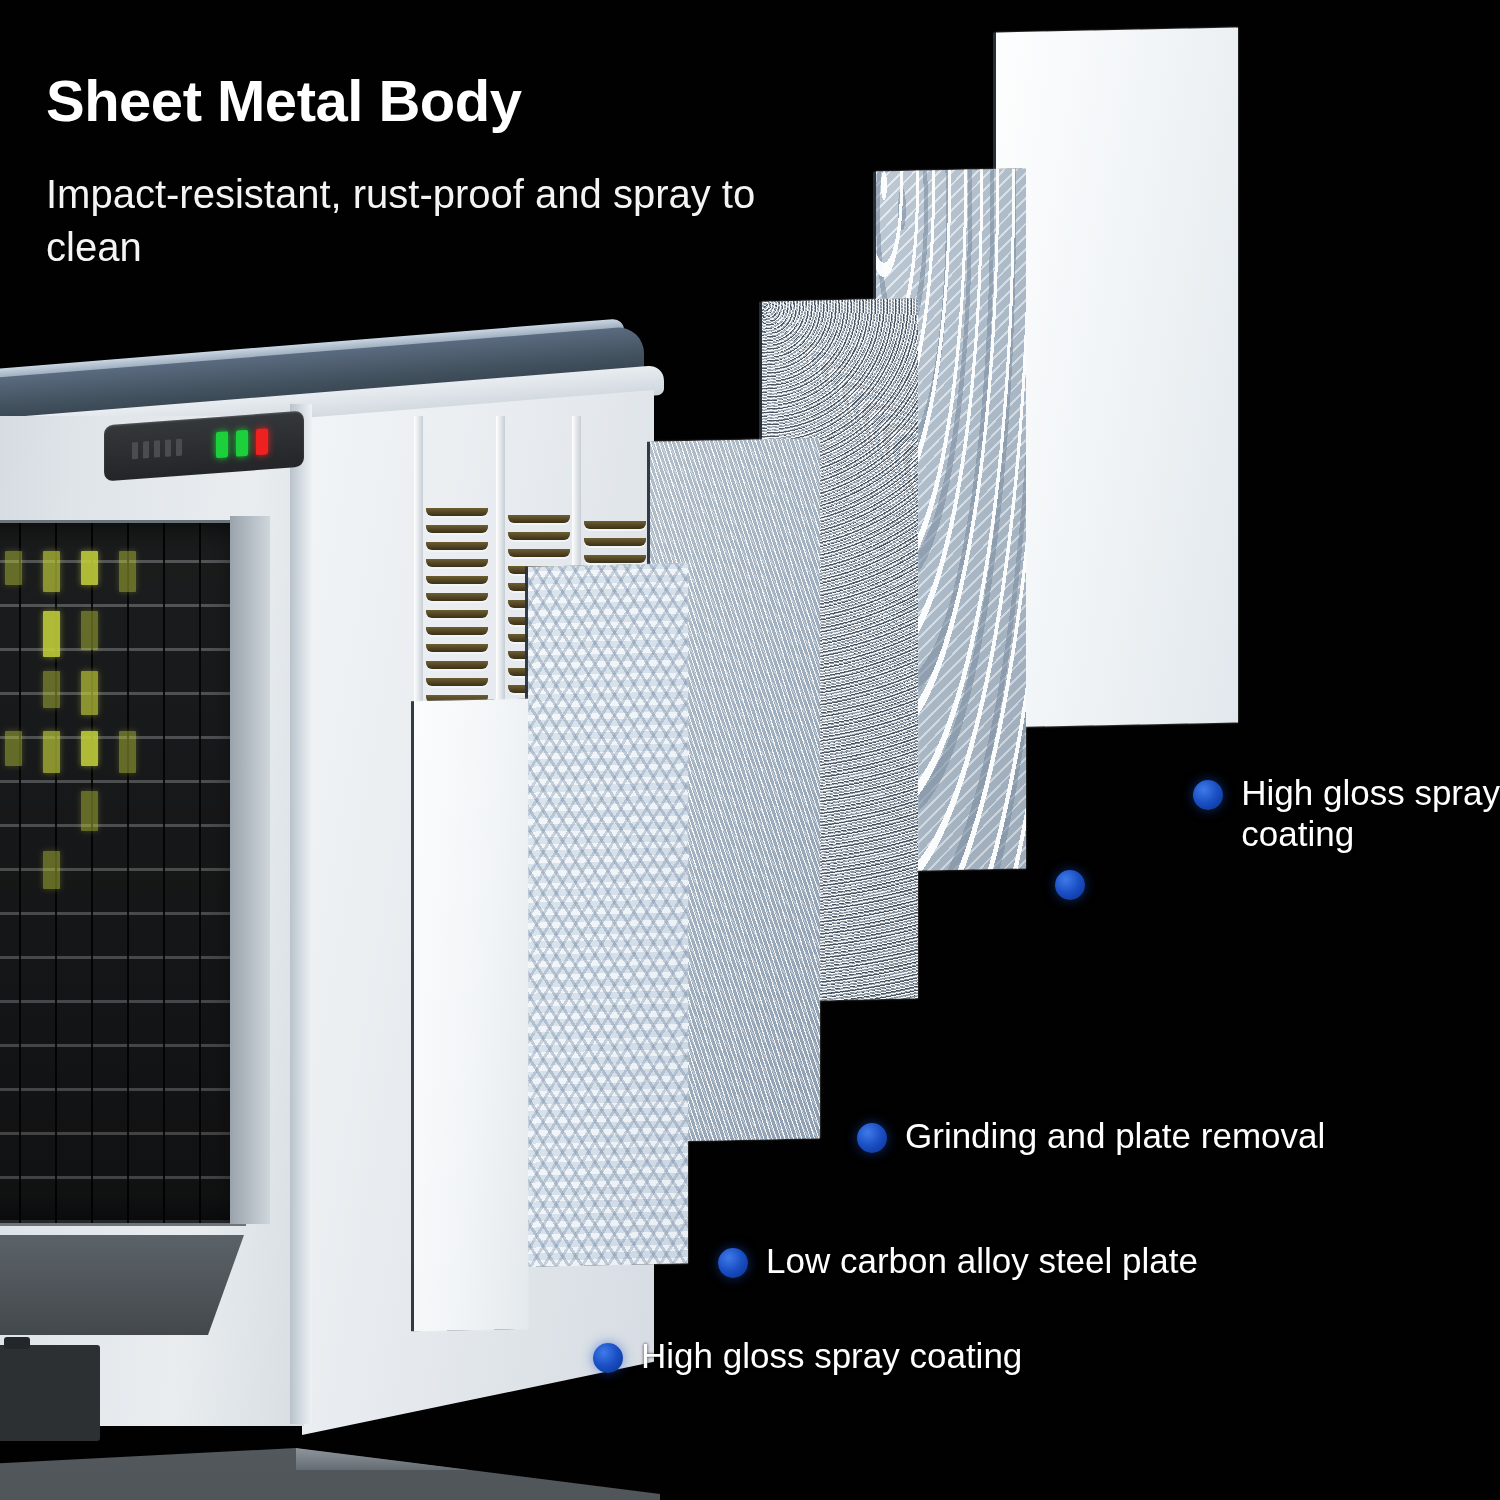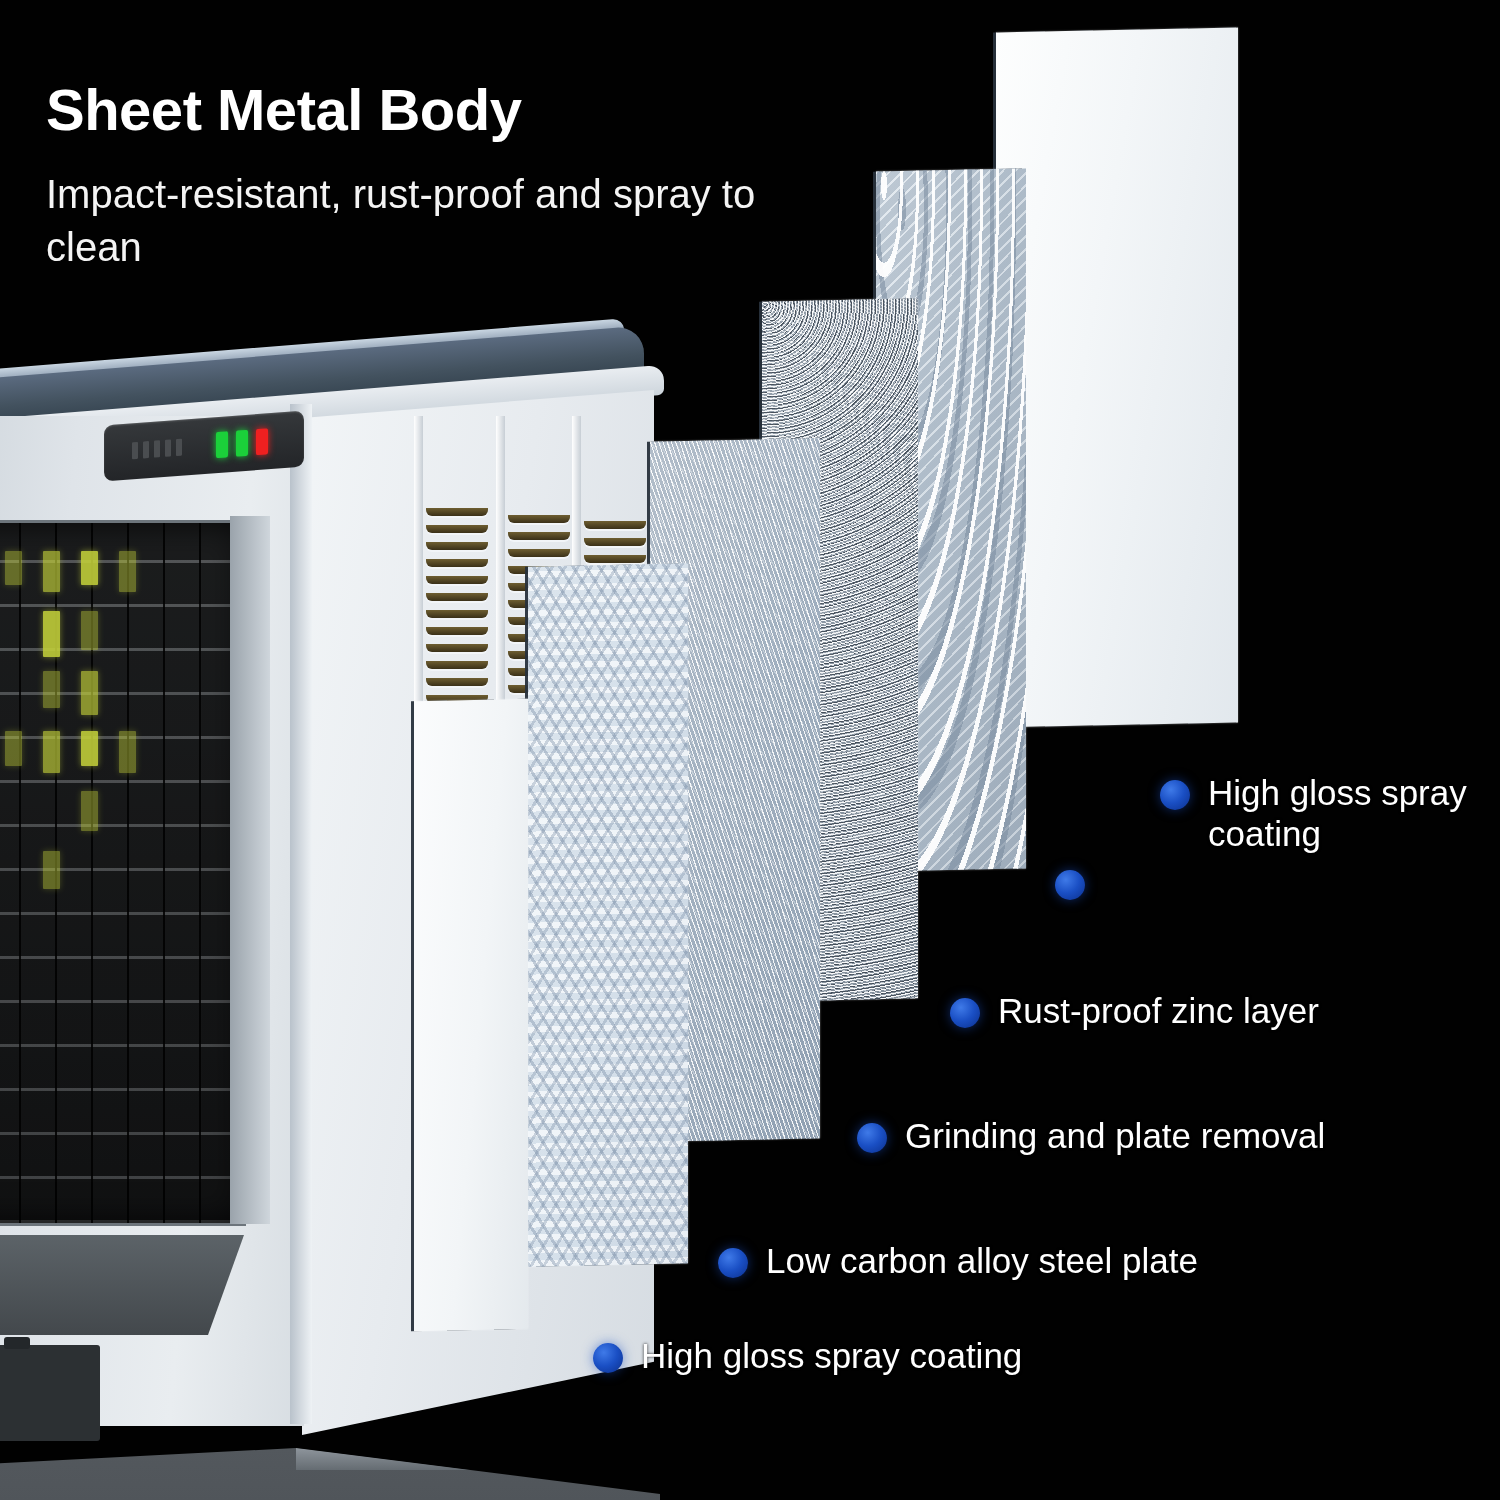--- a/index.html
+++ b/index.html
@@ -4,21 +4,21 @@
 <style>
   html,body{margin:0;padding:0;background:#000;}
   #stage{
     position:relative;width:1500px;height:1500px;overflow:hidden;
     background:#010101;
     font-family:"Liberation Sans", sans-serif;
   }
 
   
   .title{
-    position:absolute;left:46px;top:80px;
+    position:absolute;left:46px;top:71px;
     font-size:58px;font-weight:bold;color:#ffffff;
     letter-spacing:-0.5px;line-height:1.05;white-space:nowrap;
   }
   .subtitle{
     position:absolute;left:46px;top:168px;width:760px;
     font-size:40px;font-weight:normal;color:#f4f4f4;
     line-height:1.32;
   }
 
   
@@ -195,21 +195,21 @@
     flex:0 0 auto;width:30px;height:30px;border-radius:50%;
     background:radial-gradient(circle at 36% 32%, #3f7ae8 0%, #1a4fc4 48%, #0b2f8c 100%);
     box-shadow:0 0 12px rgba(26,79,196,.55);
     margin-top:8px;
   }
   .ctext{
     color:#ffffff;font-size:35px;line-height:1.18;font-weight:500;
     text-shadow:0 0 3px rgba(0,0,0,.9);white-space:pre-line;
   }
 
-  .co-0{left:1160px;top:772px;width:340px;}
+  .co-0{left:1160px;top:772px;width:340px;justify-content:flex-end;}
   .co-1{left:1055px;top:862px;}
   .co-2{left:950px;top:990px;}
   .co-3{left:857px;top:1115px;}
   .co-4{left:718px;top:1240px;text-align:center;}
   .co-5{left:593px;top:1335px;}
 </style>
 </head>
 <body>
 
 <div id="stage">
@@ -323,24 +323,20 @@
   <div class="sheet sheet-a"></div>
 
   <div class="callout co-0">
     <span class="dot"></span>
     <span class="ctext">High gloss spray
 coating</span>
   </div>
   <div class="callout co-1">
     <span class="dot"></span>
   </div>
-  <div class="callout co-2">
-    <span class="dot"></span>
-    <span class="ctext">Rust-proof zinc layer</span>
-  </div>
   <div class="callout co-3">
     <span class="dot"></span>
     <span class="ctext">Grinding and plate removal</span>
   </div>
   <div class="callout co-4">
     <span class="dot"></span>
     <span class="ctext">Low carbon alloy steel plate</span>
   </div>
   <div class="callout co-5">
     <span class="dot"></span>

